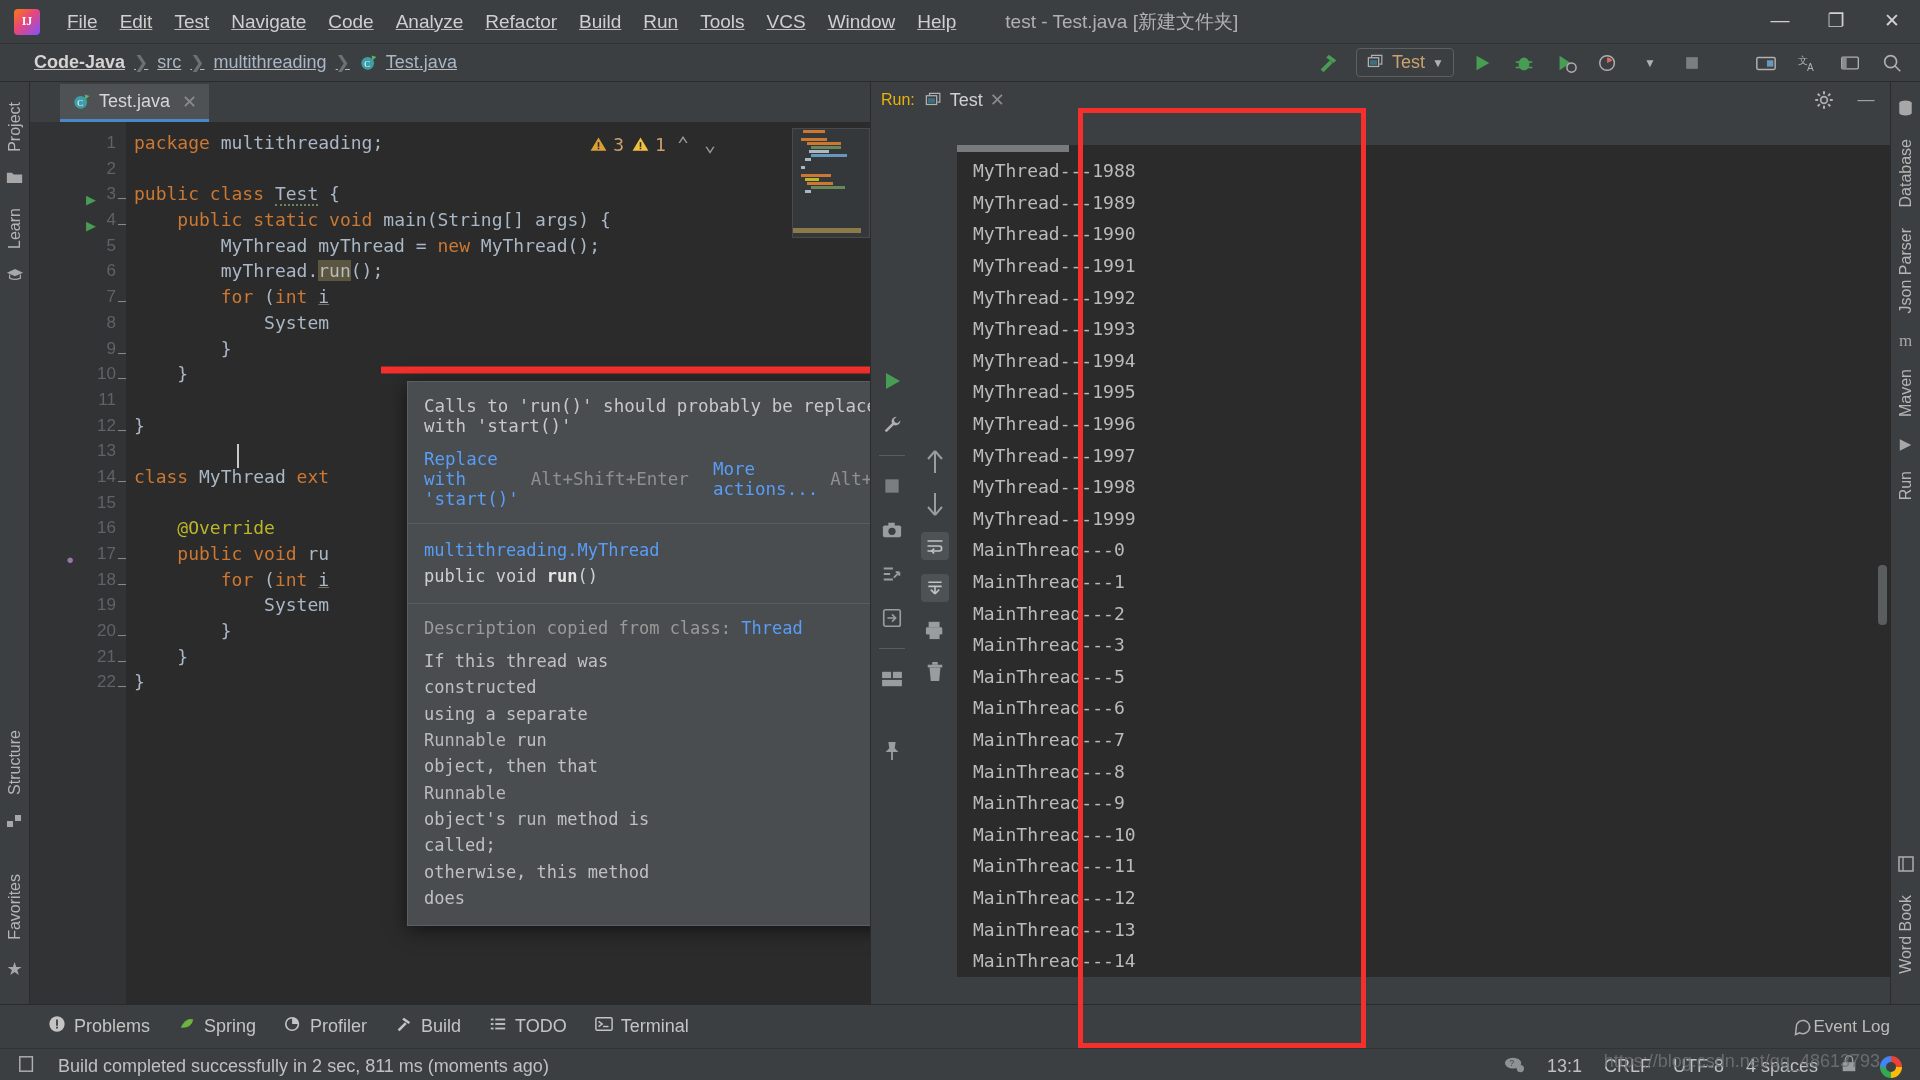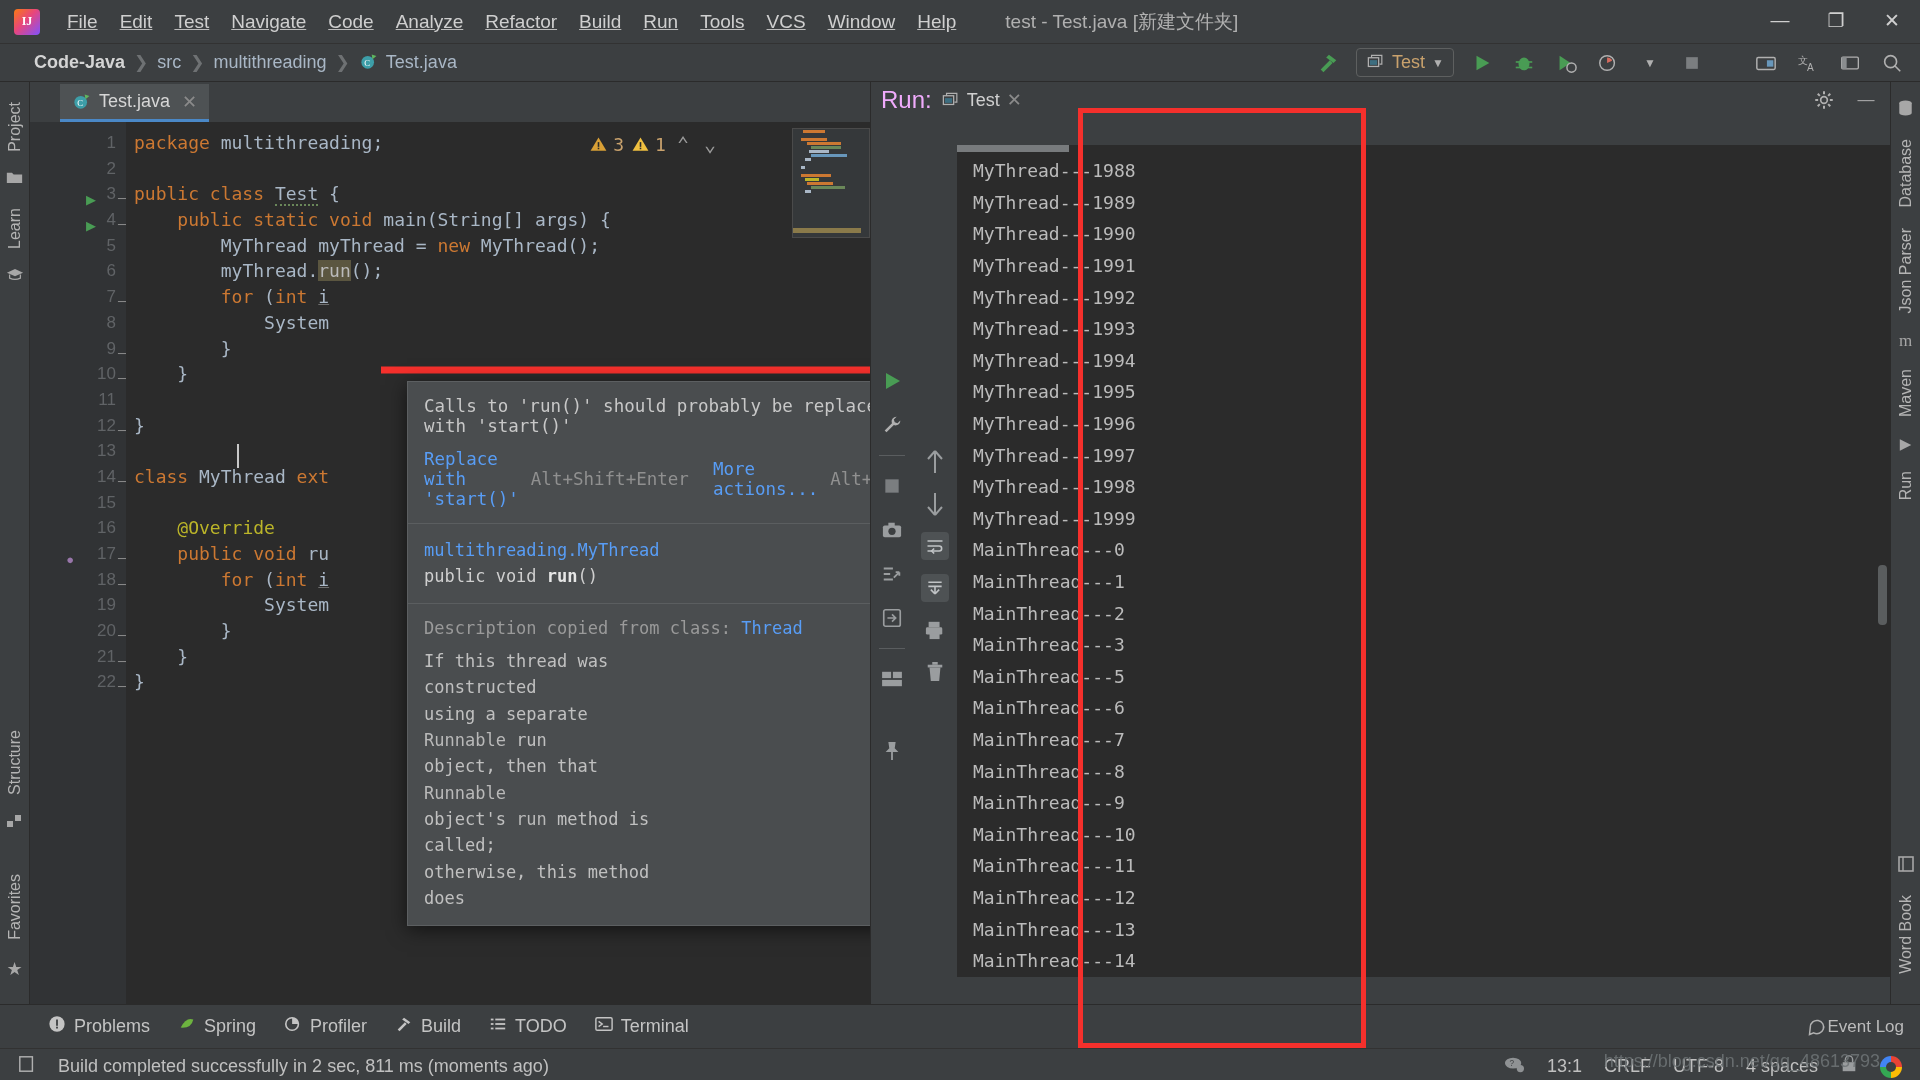--- a/index.html
+++ b/index.html
@@ -122,21 +122,21 @@
   #pp-sig .pkg { color:#589df6; }
   #pp-sig .kw2 { color:#cfcfcf; }
   #pp-sig b { color:#e6e6e6; }
   #pp-desc { display:flex; gap:10px;flex-direction:column; }
   #pp-desc .lbl { color:#9a9a9a; white-space:nowrap;}
   #pp-desc .body { color:#c0c0c0; line-height:1.55; }
   #pp-desc .body .code { font-family:"DejaVu Sans Mono","Liberation Mono",monospace; color:#b9b9b9;}
   .lnk { color:#589df6; }
   #rightcol { flex:none; display:flex; flex-direction:column; background:#3c3f41; border-left:1px solid #2b2b2b; }
   #runhdr { height:36px; display:flex; align-items:center; gap:9px; padding:0 10px; flex:none;}
-  #runhdr .rl { font-size:24px;color:#f0abfc;text-align:center; }
+  #runhdr .rl { font-size:16px;color:#eab308;text-align:center; }
   #runhdr .rtab { display:flex;align-items:center;gap:7px;font-size:18px;color:#d0d0d0;}
   #runhdr-right { margin-left:auto; display:flex; align-items:center; gap:14px;}
   #runbody { flex:1; display:flex; min-height:0;align-items:center; }
   .runtool {
     width:42px;background:#3c3f41;display:flex;flex-direction:column;align-items:center;
     padding-top:10px;gap:16px;flex:none;
   }
   .runtool2 {
     width:44px;background:#3c3f41;display:flex;flex-direction:column;align-items:center;
     padding-top:12px;gap:14px;flex:none;
@@ -156,21 +156,21 @@
   #redrect {
     position:absolute; border:5px solid #f5302c; z-index:25; pointer-events:none;
   }
 
   
   #bottombar {
     height:44px;background:#3c3f41;display:flex;align-items:center;gap:28px;
     padding-left:48px; border-top:1px solid #2b2b2b; flex:none;
   }
   .bbtn { display:flex;align-items:center;gap:8px;font-size:18px;color:#c4c4c4; }
-  #bottombar-right { margin-left:auto;display:flex;align-items:center;gap:0;padding-right:16px;justify-content:flex-end;}
+  #bottombar-right { margin-left:auto;display:flex;align-items:center;gap:0;padding-right:30px;justify-content:flex-end;}
   #statusbar {
     height:36px;background:#3c3f41;display:flex;align-items:center;gap:22px;
     padding:0 18px; border-top:1px solid #323232; font-size:18px; color:#c0c0c0; flex:none;
     position:relative;
   }
   #statusbar-right { margin-left:auto; display:flex;align-items:center;gap:22px;}
   #watermark {
     position:absolute; right:40px; top:2px; font-size:18px; color:#6f7577; white-space:nowrap;
     opacity:.85;
   }
@@ -202,21 +202,21 @@
   <div id="win-title">test - Test.java [新建文件夹]</div>
   <div id="win-controls">
     <div class="wbtn">—</div>
     <div class="wbtn">❐</div>
     <div class="wbtn close">✕</div>
   </div>
 </div>
 
 <div id="navbar">
   <div style="width:34px"></div>
-  <div id="breadcrumb" style="display:flex;align-items:flex-start;">
+  <div id="breadcrumb" style="display:flex;align-items:center;text-decoration:underline;">
       <span class="crumb bold">Code-Java</span>
       <span class="crumb-sep">❯</span>
       <span class="crumb">src</span>
       <span class="crumb-sep">❯</span>
       <span class="crumb">multithreading</span>
       <span class="crumb-sep">❯</span>
       <span style="margin-right: 8px;"><svg width="19" height="19" viewBox="0 0 24 24" style="vertical-align:-4px">
           <circle cx="11" cy="13" r="8" fill="#3d9ea8"></circle>
           <path d="M16 3 L22 5 L17 9 Z" fill="#5fb65f"></path>
           <text x="6.5" y="17.5" font-size="11" fill="#ffffff" font-family="serif">C</text>

